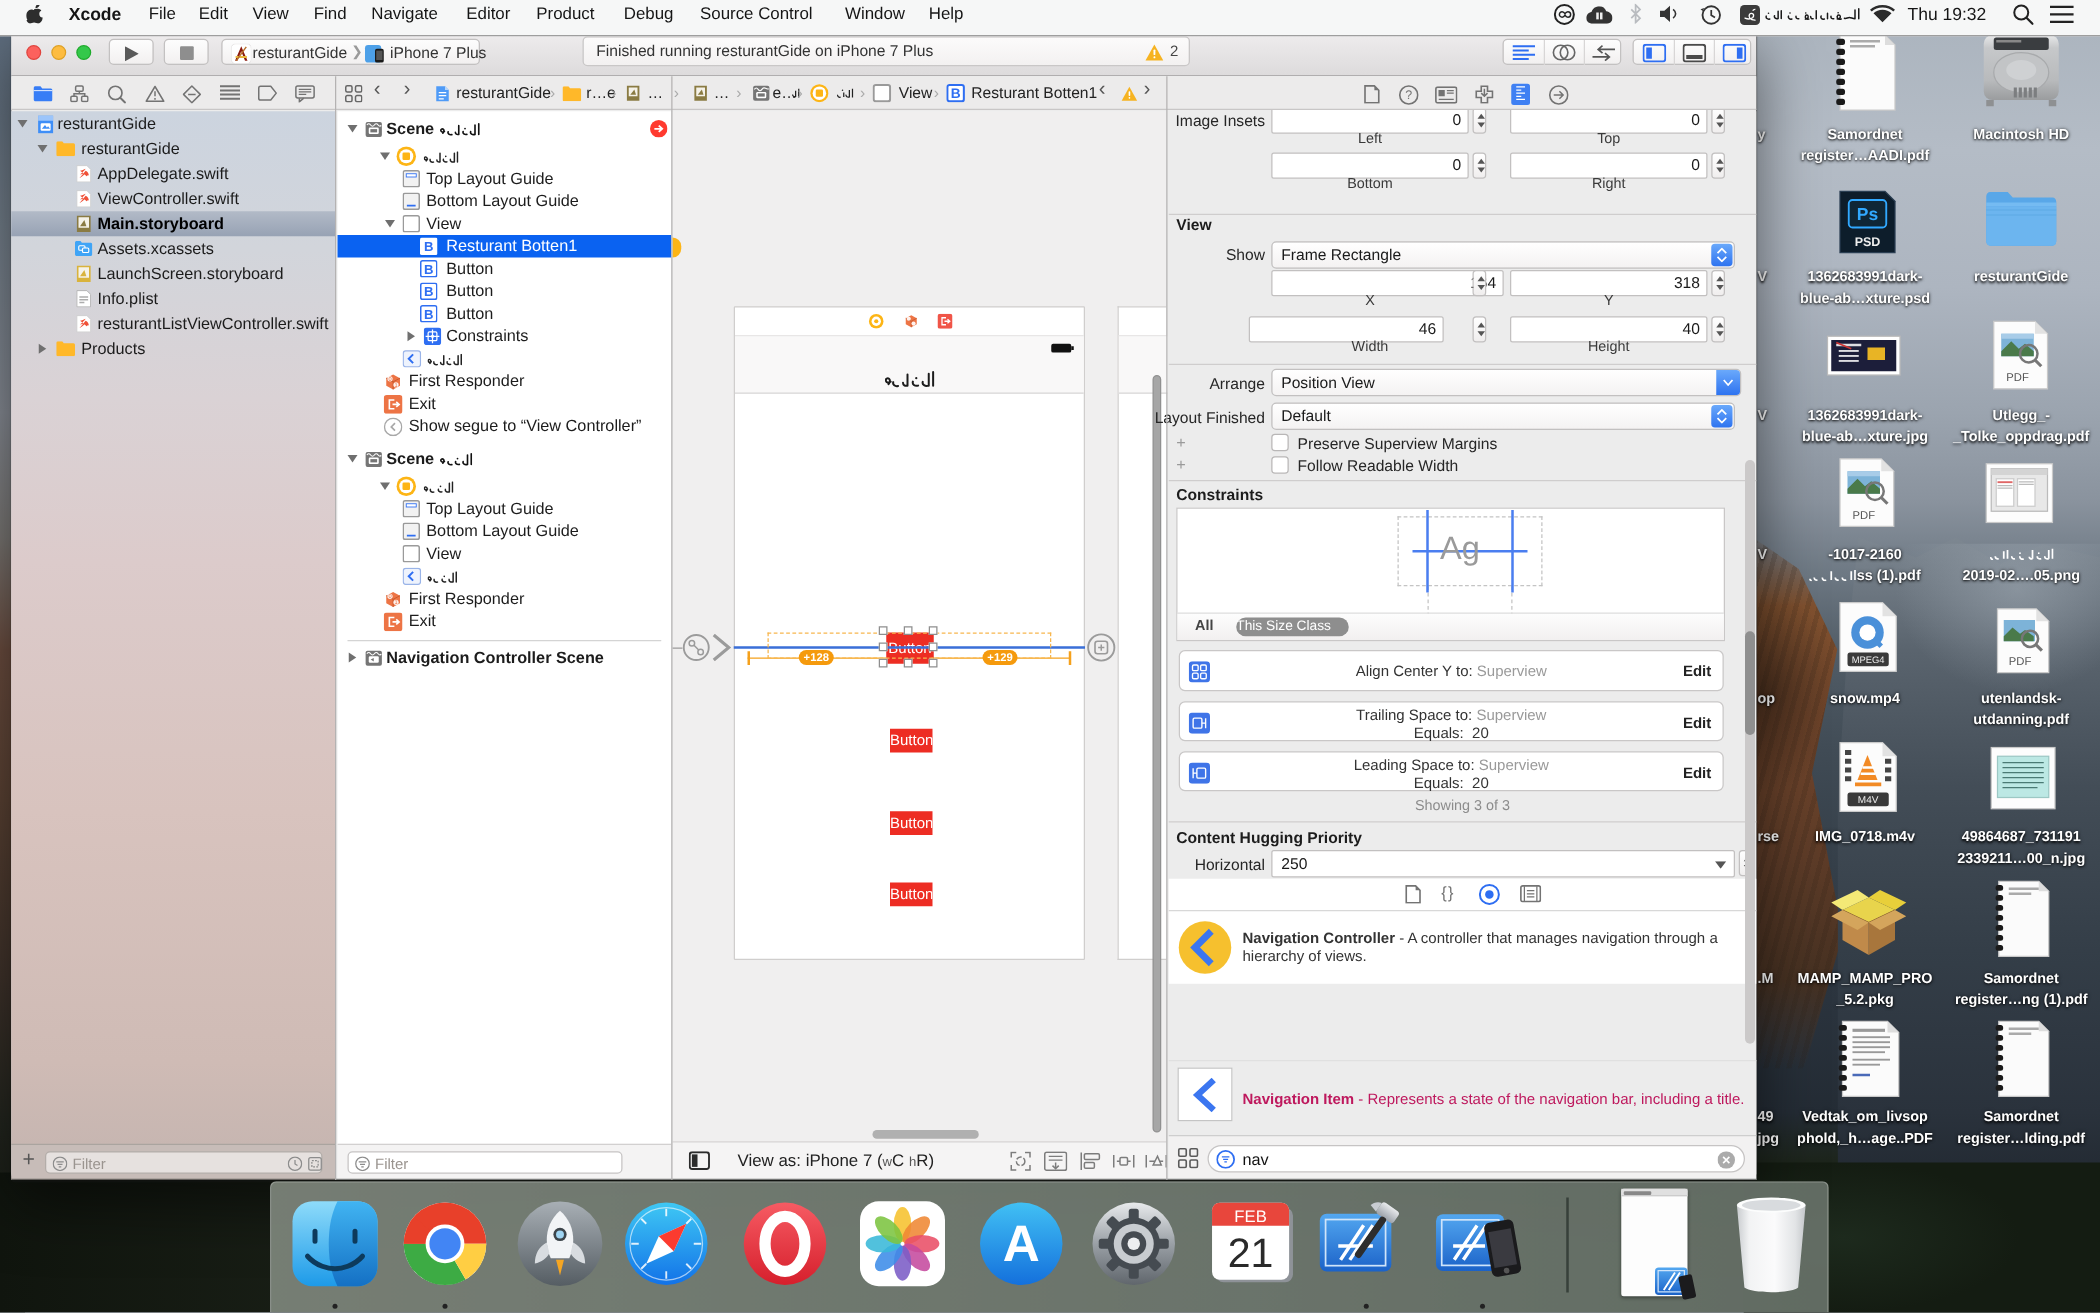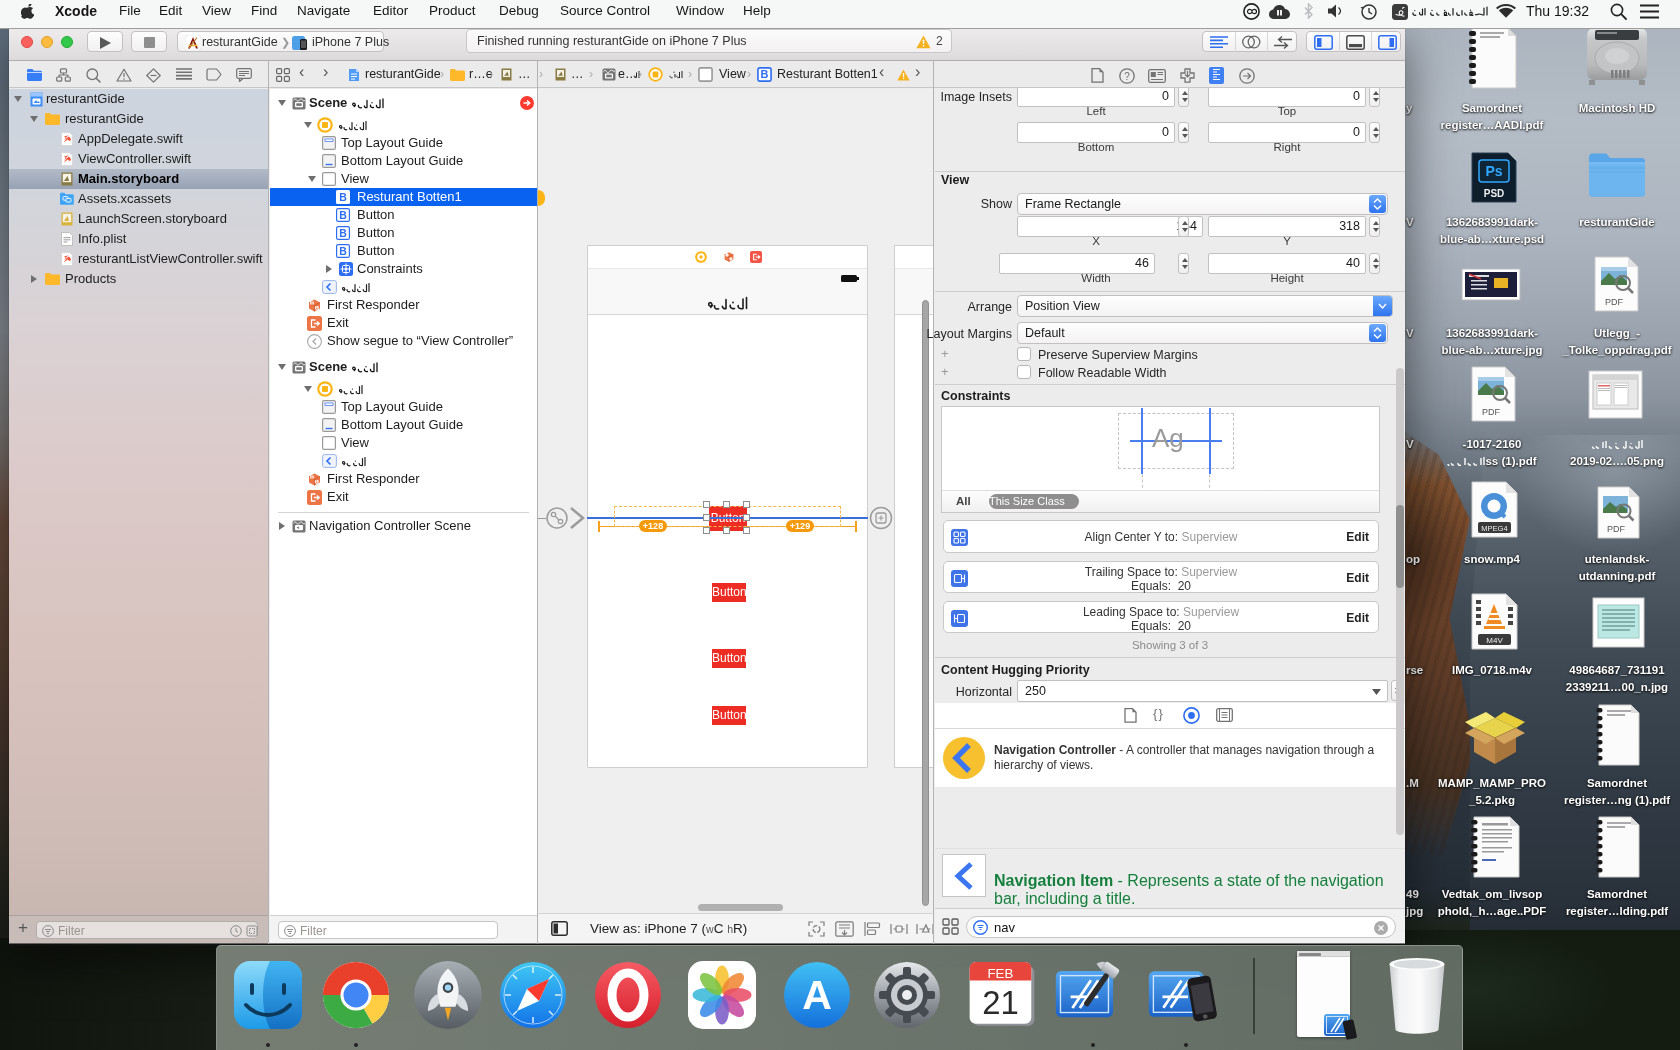--- a/index.html
+++ b/index.html
@@ -604,21 +604,21 @@
     </div>
  <div style="position:absolute;left:8px;top:423px;width:251px;height:1px;background:#d4d4d4"></div>
  <div class="orow" style="top:428px">
       <span class="dis" style="left:9px;top:5px"></span>
   <svg style="position:absolute;left:22px;top:2.5px" width="14" height="13" viewBox="0 0 14 13">
         <rect x=".5" y=".5" width="13" height="12" rx="1.5" fill="#757575"></rect>
         <path d="M1.5 3c1-1.3 2-1.3 3 0s2 1.3 3 0 2-1.3 3 0 2 .9 2.5.4" stroke="#fff" stroke-width=".9" fill="none"></path>
         <rect x="3" y="5" width="8" height="5.2" rx="1" fill="#fff"></rect>
         <path d="M5 6.5 7.5 8 5 9.2z" fill="#757575" transform="rotate(180 6 7.8)"></path>
       </svg>
-  <span style="position:absolute;left:39px;font-weight:normal">Navigation Controller Scene</span>
+  <span style="position:absolute;left:39px;font-weight:bold">Navigation Controller Scene</span>
     </div>
 
  <div style="position:absolute;left:0;top:826px;width:267px;height:29px;background:#f4f3f3;border-top:1px solid #d2d0d0">
   <div style="position:absolute;left:8px;top:5px;width:220px;height:18px;background:#fff;border:1px solid #c6c4c4;border-radius:4px">
    <svg style="position:absolute;left:5px;top:2.5px" width="12" height="12" viewBox="0 0 12 12">
           <circle cx="6" cy="6" r="5.4" fill="none" stroke="#8c8c8c" stroke-width="1"></circle>
           <path d="M3 4.5h6M4 6.5h4M5 8.5h2" stroke="#8c8c8c" stroke-width="1"></path>
         </svg>
    <span style="position:absolute;left:21px;top:2px;font-size:12px;color:#9a948f">Filter</span>
   </div>
@@ -773,21 +773,21 @@
     <div class="stepper" style="left:434px;top:164px"></div>
  <div class="under" style="left:82px;top:183px;width:158px">Width</div>
  <div class="under" style="left:273px;top:183px;width:158px">Height</div>
  <div class="isep" style="top:202px"></div>
  <div class="ilabel" style="right:393px;top:211px">Arrange</div>
  <div class="popup" style="left:82px;top:206px;width:376px">Position View<div class="popbtn" style="width:19px;height:20px;top:0;right:0;border-radius:0 3px 3px 0">
         <svg width="9" height="6" viewBox="0 0 9 6" style="position:absolute;left:5px;top:7px">
           <path d="M1 1 4.5 5 8 1" fill="none" stroke="#fff" stroke-width="1.4"></path>
         </svg>
       </div></div>
- <div class="ilabel" style="right:393px;top:238px">Layout Margins</div>
+ <div class="ilabel" style="right:393px;top:238px">Layout Finished</div>
  <div class="popup" style="left:82px;top:233px;width:371px">Default<div class="popbtn">
         <svg width="9" height="12" viewBox="0 0 9 12" style="position:absolute;left:4px;top:3px">
           <path d="M1 4.5 4.5 1 8 4.5M1 7.5 4.5 11 8 7.5" fill="none" stroke="#fff" stroke-width="1.4"></path>
         </svg>
       </div></div>
  <div style="position:absolute;left:6px;top:257px;font-size:13px;color:#9a9a9a">+</div>
  <div class="ckb" style="left:82px;top:258px"></div>
  <div class="cklabel" style="left:103px;top:259px">Preserve Superview Margins</div>
  <div style="position:absolute;left:6px;top:275px;font-size:13px;color:#9a9a9a">+</div>
  <div class="ckb" style="left:82px;top:276px"></div>
@@ -876,21 +876,21 @@
       </svg>
   <div style="position:absolute;left:59px;top:14px;font-size:12px;color:#333"><b>Navigation Controller</b> - A controller that manages navigation through a</div>
   <div style="position:absolute;left:59px;top:29px;font-size:12px;color:#333">hierarchy of views.</div>
  </div>
  <div style="position:absolute;left:0;top:759px;width:470px;height:60px;background:#ececec;border-top:1px solid #e0e0e0">
   <div style="position:absolute;left:7px;top:5px;width:44px;height:43px;background:#fff;border:1px solid #c4c4c4">
    <svg style="position:absolute;left:11px;top:7px" width="20" height="28" viewBox="0 0 20 28">
           <path d="M17 2 4 14l13 12" fill="none" stroke="#3b76f0" stroke-width="5"></path>
         </svg>
   </div>
-  <div style="position:absolute;left:59px;top:23px;font-size:16px;color:#15803d"><b>Navigation Item</b> - Represents a state of the navigation bar, including a title.</div>
+  <div style="position:absolute;left:59px;top:23px;font-size:12px;color:#be185d"><b>Navigation Item</b> - Represents a state of the navigation bar, including a title.</div>
  </div>
  <div style="position:absolute;left:0;top:819px;width:470px;height:36px;background:#f2f1f1;border-top:1px solid #cecece">
   <svg style="position:absolute;left:7px;top:9px" width="17" height="17" viewBox="0 0 17 17">
         <g fill="none" stroke="#5a5a5a" stroke-width="1.3">
           <rect x="1" y="1" width="6" height="6" rx="1"></rect>
           <rect x="10" y="1" width="6" height="6" rx="1"></rect>
           <rect x="1" y="10" width="6" height="6" rx="1"></rect>
           <rect x="10" y="10" width="6" height="6" rx="1"></rect>
         </g>
       </svg>

